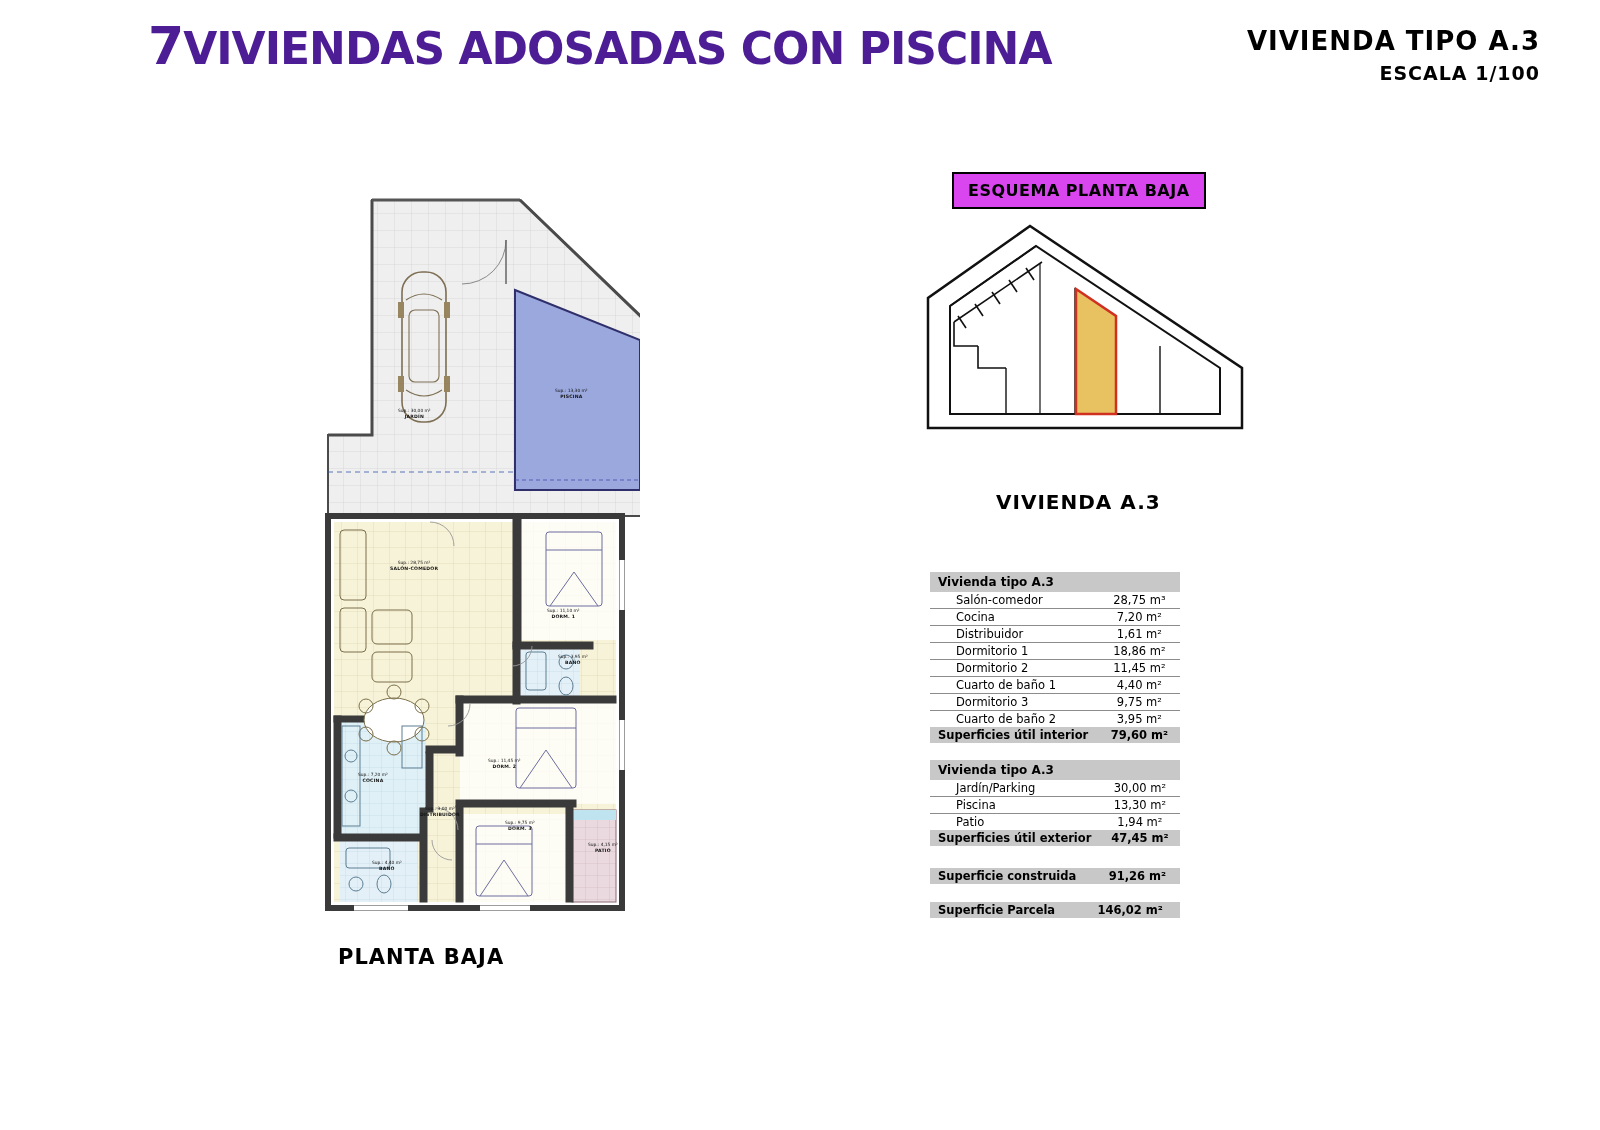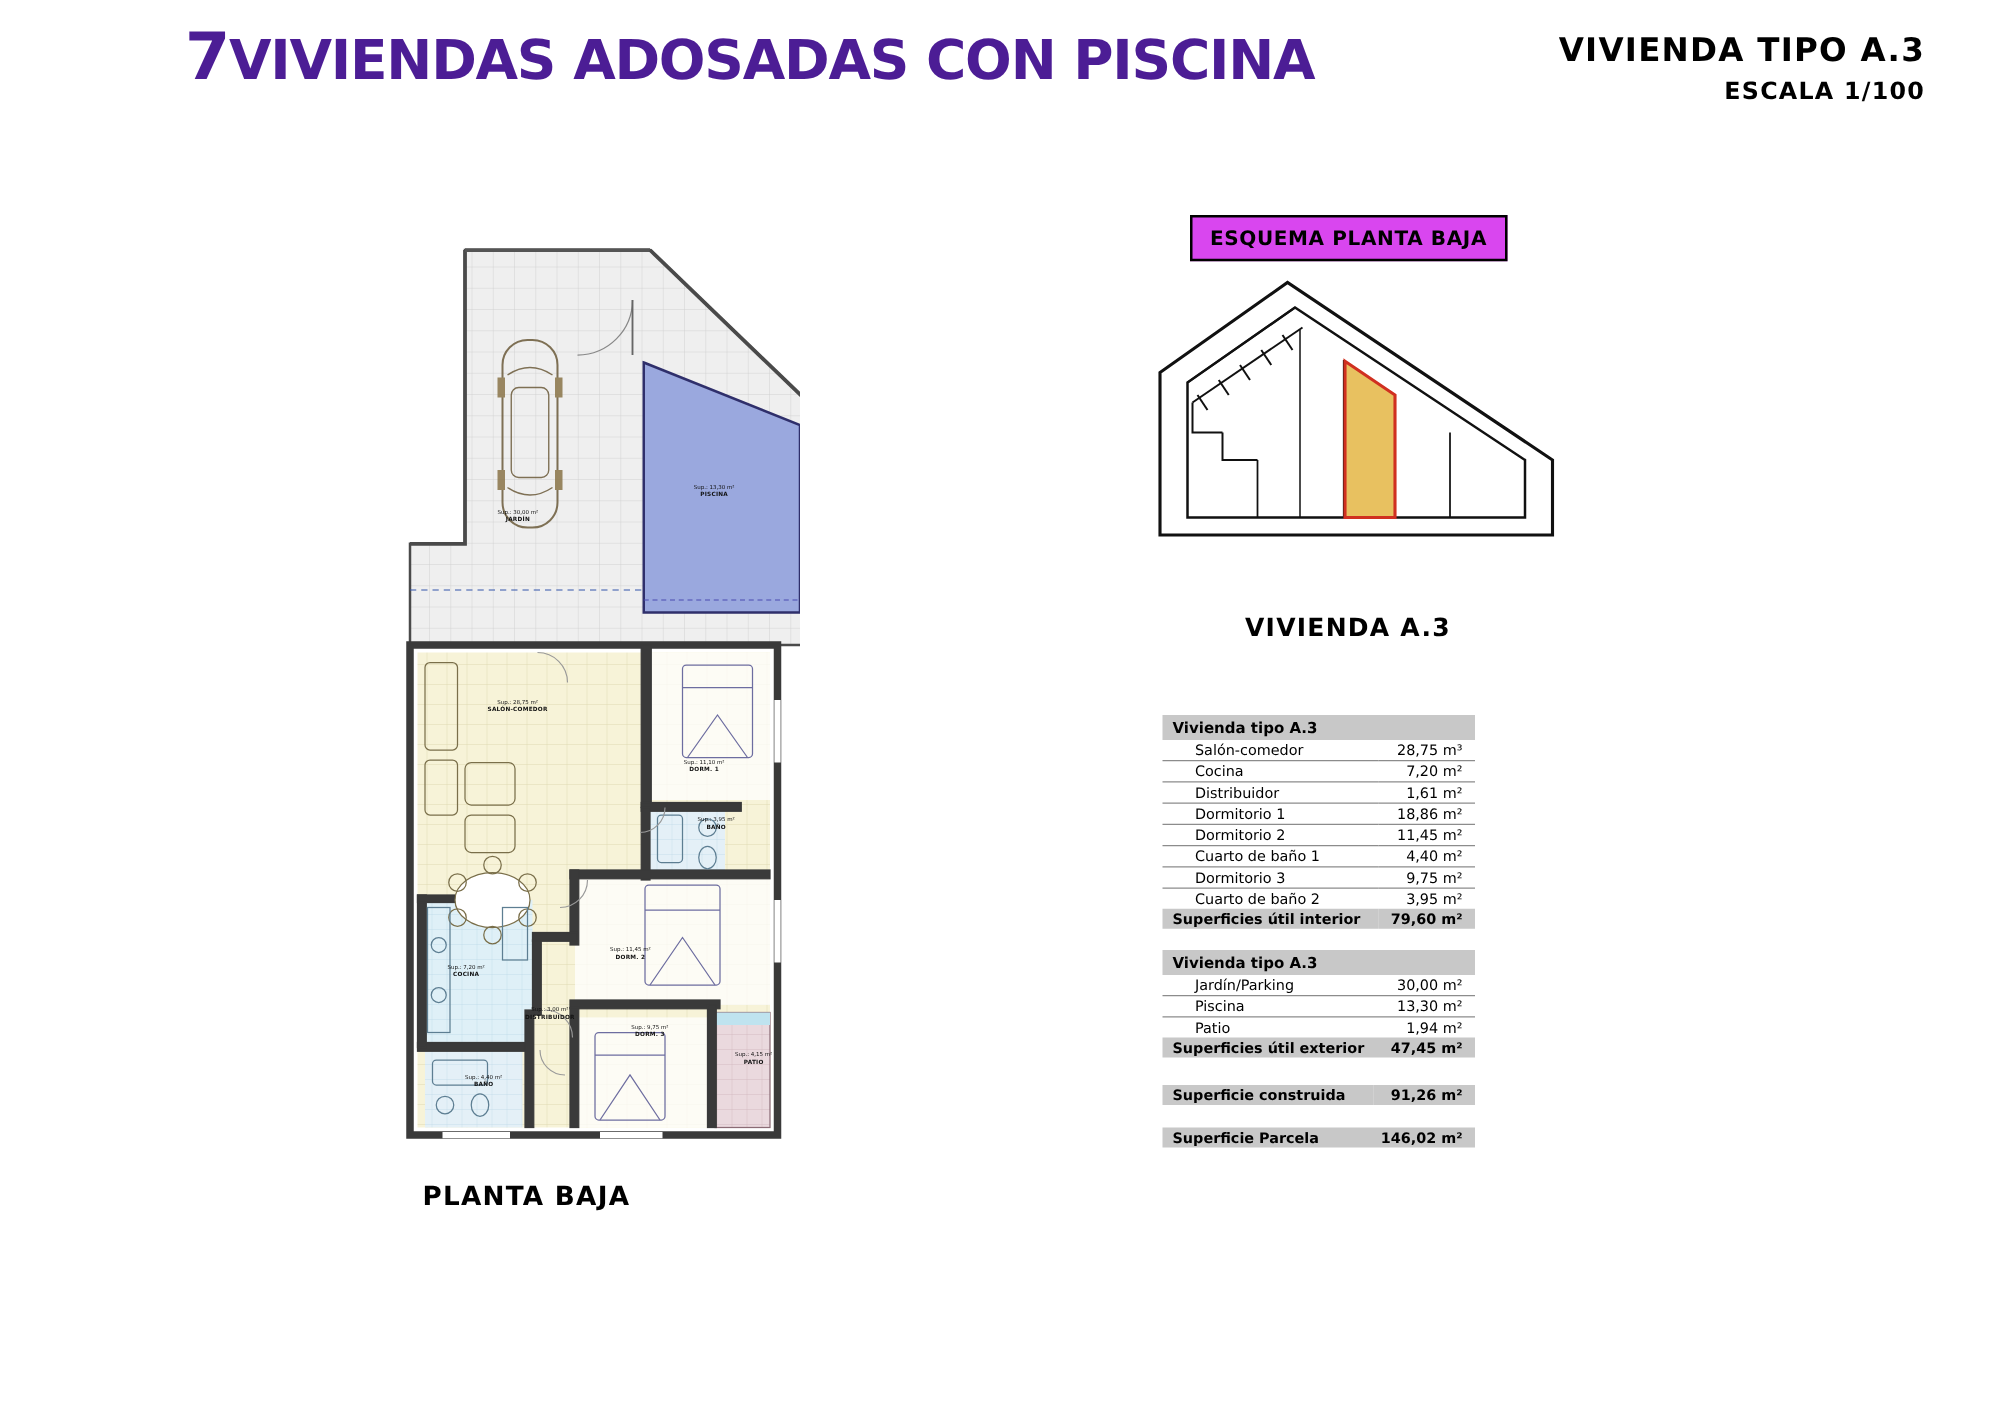--- a/index.html
+++ b/index.html
@@ -38,21 +38,21 @@
   }
   #scheme-caption{
     left:996px;top:448px;font-weight:bold;font-size:20px;letter-spacing:1px;margin-top:42px;
   }
 
   
   .tbl{position:absolute;width:250px;border-collapse:collapse;font-size:11.5px;color:#000;}
   .tbl td{padding:1px 6px;vertical-align:middle;}
   .tbl .hdr{background:#c8c8c8;font-weight:bold;font-size:12px;padding:3px 8px;}
   .tbl .lbl{padding-left:26px;}
-  .tbl .val{text-align:right;padding-right:10px;white-space:nowrap;}
+  .tbl .val{text-align:center;padding-right:10px;white-space:nowrap;}
   .tbl .tot td{background:#c8c8c8;font-weight:bold;}
   .tbl .tot .lbl{padding-left:8px;}
   .rule{border-top:1px solid #8c8c8c;}
 
   #tbl-interior{left:930px;top:572px;}
   #tbl-exterior{left:930px;top:760px;}
   #tbl-built{left:930px;top:868px;padding-left:20px;}
   #tbl-parcel{left:930px;top:902px;}
 
   

